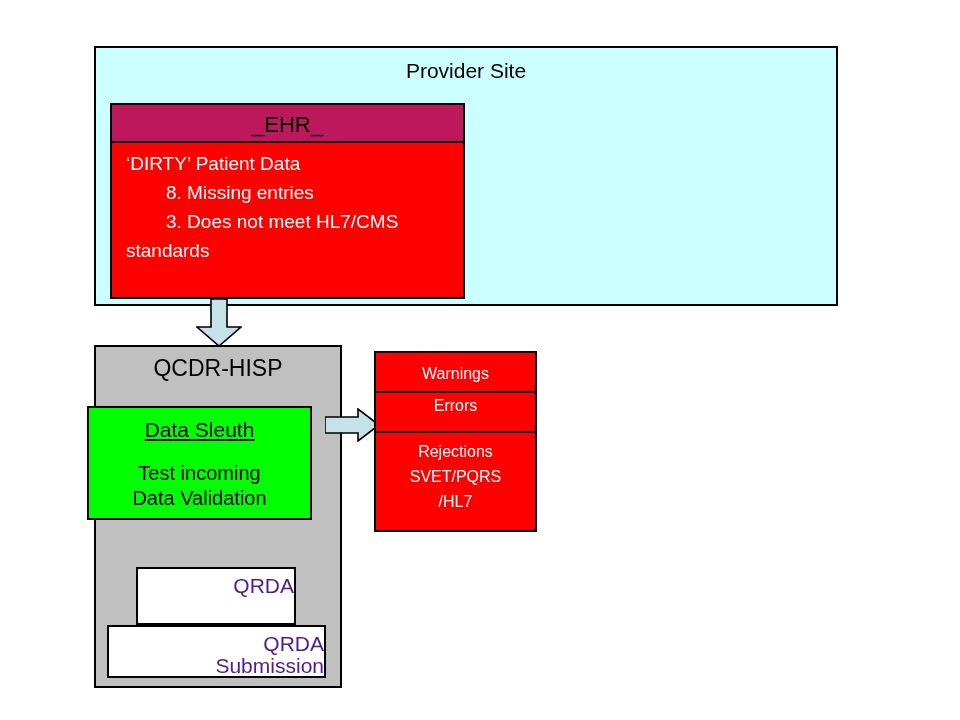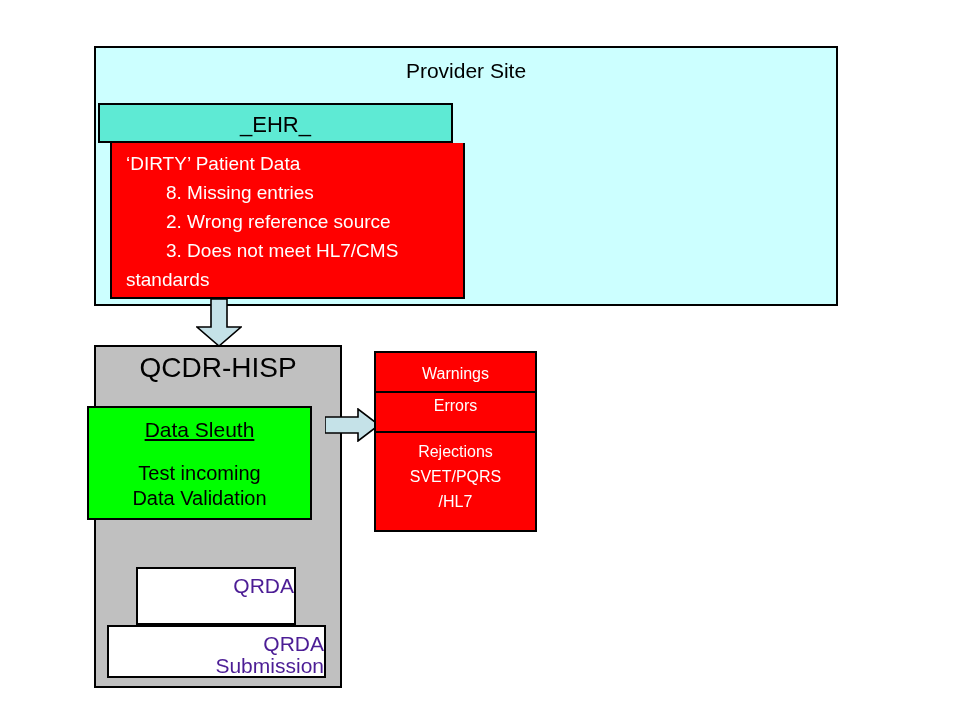--- a/index.html
+++ b/index.html
@@ -41,25 +41,25 @@
     width: 100%;
     text-align: center;
     font-size: 21px;
     color: #000000;
     line-height: 26px;
   }
   
 
   
   #ehr-box {
-    left: 98px;
+    left: 110px;
     top: 103px;
     width: 355px;
     height: 40px;
-    background: #5eead4;
+    background: #be185d;
   }
   #ehr-label {
     position: absolute;
     left: 0;
     top: 7px;
     width: 100%;
     text-align: center;
     font-size: 22px;
     color: #000000;
     line-height: 26px;
@@ -92,21 +92,21 @@
     width: 248px;
     height: 343px;
     background: #c0c0c0;
   }
   #qcdr-hisp-title {
     position: absolute;
     left: 0;
     top: 8px;
     width: 100%;
     text-align: center;
-    font-size: 28px;
+    font-size: 23px;
     color: #000000;
     line-height: 26px;
   }
 
   
   #data-sleuth-box {
     left: 87px;
     top: 406px;
     width: 225px;
     height: 114px;
@@ -216,21 +216,20 @@
     <div id="provider-site-title">Provider Site</div>
   </div>
 
   <div class="box" id="ehr-box">
     <div id="ehr-label">_EHR_</div>
   </div>
 
   <div class="box" id="dirty-box">
     <div class="dirty-line">‘DIRTY’ Patient Data</div>
     <div class="dirty-line indented">8. Missing entries</div>
-    <div class="dirty-line indented">2. Wrong reference source</div>
     <div class="dirty-line indented">3. Does not meet HL7/CMS</div>
     <div class="dirty-line">standards</div>
   </div>
 
   <svg class="arrow" id="arrow-down" viewBox="0 0 46 48" preserveAspectRatio="none">
     <polygon points="15,0 31,0 31,28 45,28 23,47 1,28 15,28" fill="#c5e2e8" stroke="#000000" stroke-width="1.6" stroke-linejoin="miter"></polygon>
   </svg>
 
   <div class="box" id="qcdr-hisp">
     <div id="qcdr-hisp-title">QCDR-HISP</div>

